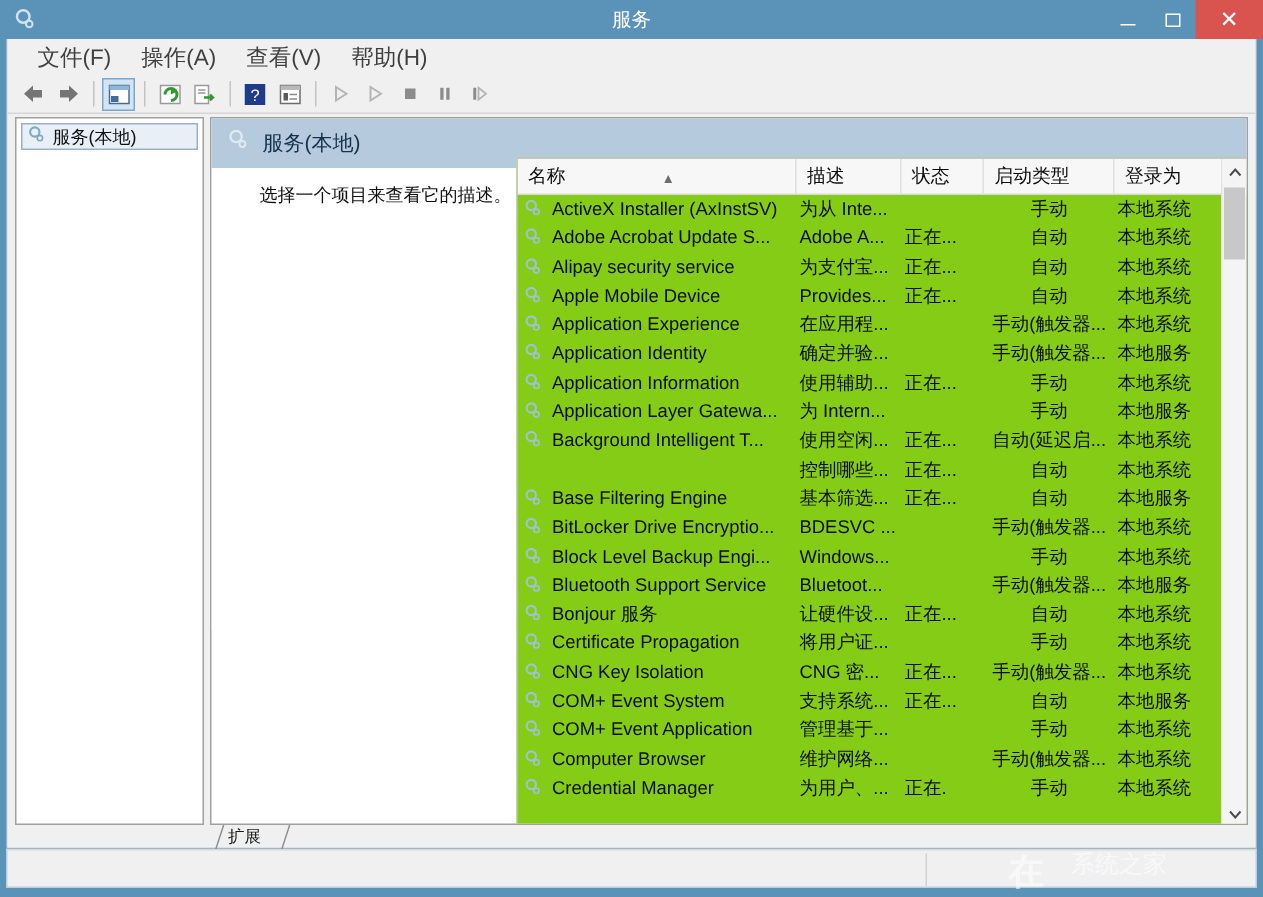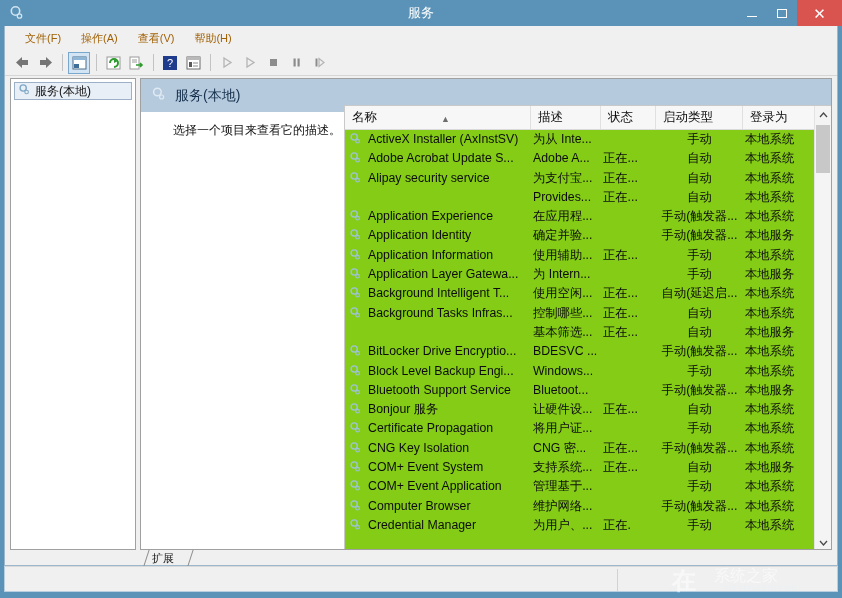--- a/index.html
+++ b/index.html
@@ -58,21 +58,21 @@
 
   
   .menubar {
     position: absolute; left: 0; top: 0;
     width: 832px; height: 24px;
     background: #f0f0f0;
     display: flex; align-items: center;
     padding-left: 10px;
   }
   .menu-item {
-    font-size: 11px; color: #a16207;
+    font-size: 15px; color: #404040;
     padding: 2px 10px 2px 10px;
     white-space: nowrap;
   }
 
   
   .toolbar {
     position: absolute; left: 0; top: 24px;
     width: 832px; height: 26px;
     background: #f0f0f0;
     display: flex; align-items: center;
@@ -455,20 +455,24 @@
                 <div class="cell cell-name"><span class="gicon"><svg width="13" height="13" viewBox="0 0 13 13">
                       <circle cx="5.2" cy="5" r="3.1" fill="none" stroke="#9fc2da" stroke-width="1.4"></circle>
                       <circle cx="8.6" cy="9.2" r="1.8" fill="none" stroke="#9fc2da" stroke-width="1.1"></circle>
                     </svg></span><span>Alipay security service</span></div>
                 <div class="cell cell-desc">为支付宝...</div>
                 <div class="cell cell-status">正在...</div>
                 <div class="cell cell-startup">自动</div>
                 <div class="cell cell-logon">本地系统</div>
               </div>
               <div class="lv-row">
+                <div class="cell cell-name"><span class="gicon"><svg width="13" height="13" viewBox="0 0 13 13">
+                      <circle cx="5.2" cy="5" r="3.1" fill="none" stroke="#9fc2da" stroke-width="1.4"></circle>
+                      <circle cx="8.6" cy="9.2" r="1.8" fill="none" stroke="#9fc2da" stroke-width="1.1"></circle>
+                    </svg></span><span>Apple Mobile Device</span></div>
                 <div class="cell cell-desc">Provides...</div>
                 <div class="cell cell-status">正在...</div>
                 <div class="cell cell-startup">自动</div>
                 <div class="cell cell-logon">本地系统</div>
               </div>
               <div class="lv-row">
                 <div class="cell cell-name"><span class="gicon"><svg width="13" height="13" viewBox="0 0 13 13">
                       <circle cx="5.2" cy="5" r="3.1" fill="none" stroke="#9fc2da" stroke-width="1.4"></circle>
                       <circle cx="8.6" cy="9.2" r="1.8" fill="none" stroke="#9fc2da" stroke-width="1.1"></circle>
                     </svg></span><span>Application Experience</span></div>
@@ -511,30 +515,30 @@
                 <div class="cell cell-name"><span class="gicon"><svg width="13" height="13" viewBox="0 0 13 13">
                       <circle cx="5.2" cy="5" r="3.1" fill="none" stroke="#9fc2da" stroke-width="1.4"></circle>
                       <circle cx="8.6" cy="9.2" r="1.8" fill="none" stroke="#9fc2da" stroke-width="1.1"></circle>
                     </svg></span><span>Background Intelligent T...</span></div>
                 <div class="cell cell-desc">使用空闲...</div>
                 <div class="cell cell-status">正在...</div>
                 <div class="cell cell-startup">自动(延迟启...</div>
                 <div class="cell cell-logon">本地系统</div>
               </div>
               <div class="lv-row">
-                <div class="cell cell-name"><span class="gicon"><svg width="13" height="13" viewBox="0 0 13 13">
-                      <circle cx="5.2" cy="5" r="3.1" fill="none" stroke="#9fc2da" stroke-width="1.4"></circle>
-                      <circle cx="8.6" cy="9.2" r="1.8" fill="none" stroke="#9fc2da" stroke-width="1.1"></circle>
-                    </svg></span><span>Background Tasks Infras...</span></div>
                 <div class="cell cell-desc">控制哪些...</div>
                 <div class="cell cell-status">正在...</div>
                 <div class="cell cell-startup">自动</div>
                 <div class="cell cell-logon">本地系统</div>
               </div>
               <div class="lv-row">
+                <div class="cell cell-name"><span class="gicon"><svg width="13" height="13" viewBox="0 0 13 13">
+                      <circle cx="5.2" cy="5" r="3.1" fill="none" stroke="#9fc2da" stroke-width="1.4"></circle>
+                      <circle cx="8.6" cy="9.2" r="1.8" fill="none" stroke="#9fc2da" stroke-width="1.1"></circle>
+                    </svg></span><span>Base Filtering Engine</span></div>
                 <div class="cell cell-desc">基本筛选...</div>
                 <div class="cell cell-status">正在...</div>
                 <div class="cell cell-startup">自动</div>
                 <div class="cell cell-logon">本地服务</div>
               </div>
               <div class="lv-row">
                 <div class="cell cell-name"><span class="gicon"><svg width="13" height="13" viewBox="0 0 13 13">
                       <circle cx="5.2" cy="5" r="3.1" fill="none" stroke="#9fc2da" stroke-width="1.4"></circle>
                       <circle cx="8.6" cy="9.2" r="1.8" fill="none" stroke="#9fc2da" stroke-width="1.1"></circle>
                     </svg></span><span>BitLocker Drive Encryptio...</span></div>

